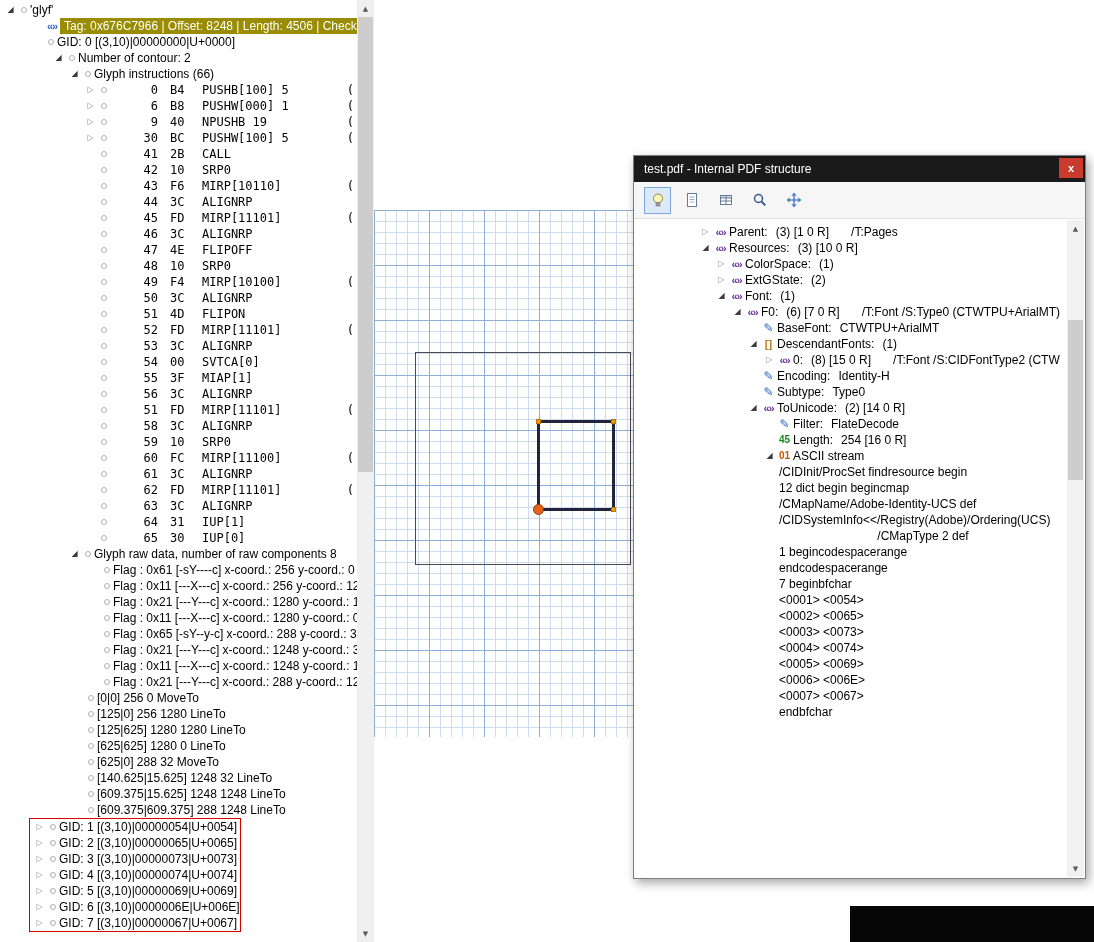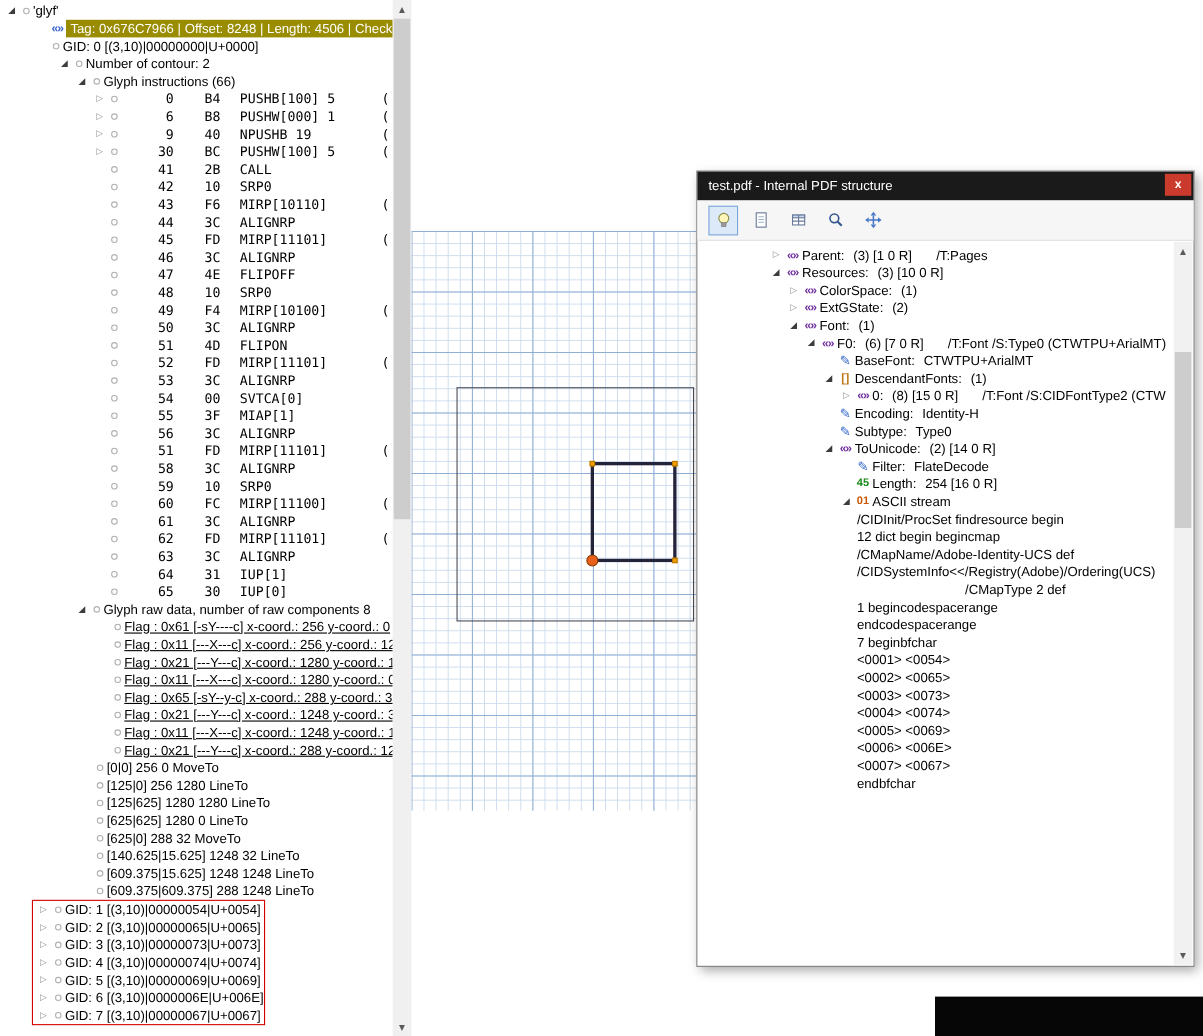--- a/index.html
+++ b/index.html
@@ -23,25 +23,25 @@
   .circle { width:13px; flex:none; display:flex; align-items:center; justify-content:center; }
   .dot { width:6px; height:6px; border:1px solid #b0b0b0; border-radius:50%; background:#fff; display:block; }
   .blank13 { width:13px; flex:none; }
   .angle-icon {
     width:16px; flex:none; text-align:center; font-weight:bold; font-size:11px;
     color:#3a66c9; letter-spacing:-1px;
   }
   .banner { background:#998c00; color:#fff; padding:0 4px; }
   .mono { font-family:"DejaVu Sans Mono", monospace; font-size:12px; }
   .instr-idx { width:48px; text-align:right; flex:none; }
-  .instr-hex { width:24px; margin-left:28px; flex:none; }
+  .instr-hex { width:24px; margin-left:12px; flex:none; }
   .instr-op  { margin-left:8px; }
   .instr-paren { margin-left:auto; margin-right:3px; }
   .pl44 { padding-left:44px; } .pl52 { padding-left:52px; } .pl68 { padding-left:68px; }
-  .pl84 { padding-left:84px; } .pl100 { padding-left:100px;text-decoration:underline; }
+  .pl84 { padding-left:84px; } .pl100 { padding-left:100px; }
   .red-box { border:1px solid #d40000; width:212px; margin-left:29px; }
   .red-box .trow { padding-left:3px; }
   
   .vscroll {
     position:absolute; left:357px; top:0; width:17px; height:942px;
     background:#f0f0f0; z-index:4;
   }
   .sb-arrow {
     position:absolute; left:0; width:17px; height:17px; display:flex;
     align-items:center; justify-content:center; font-size:7px; color:#5a5a5a;

